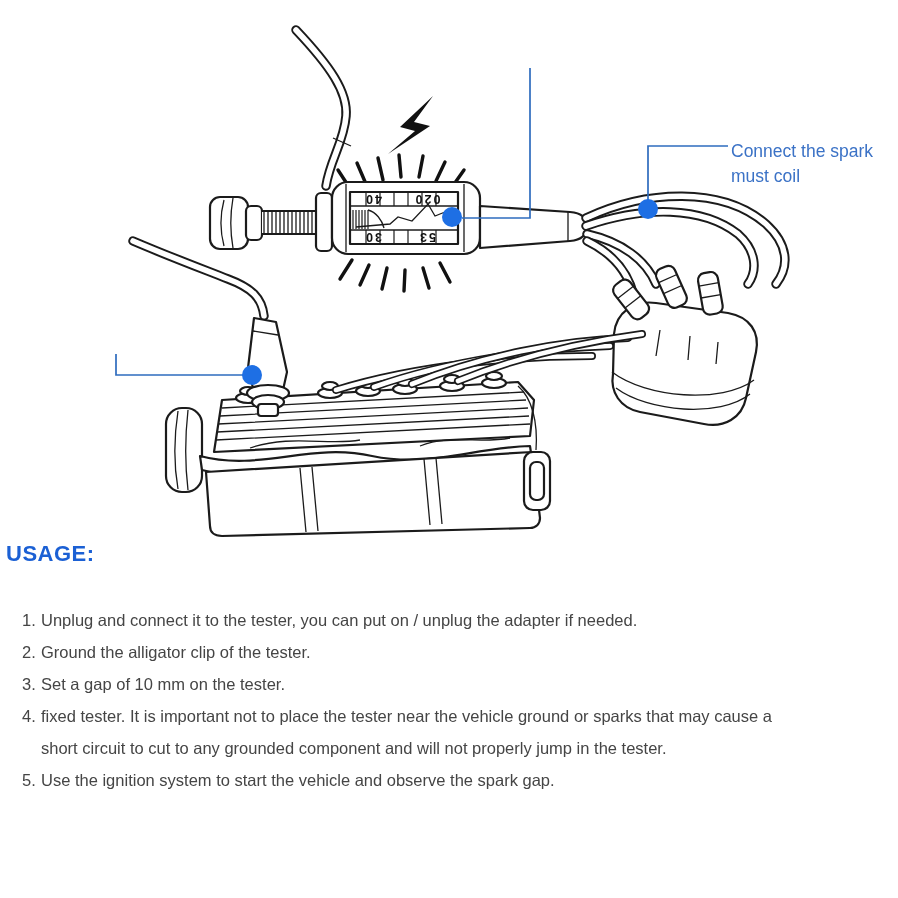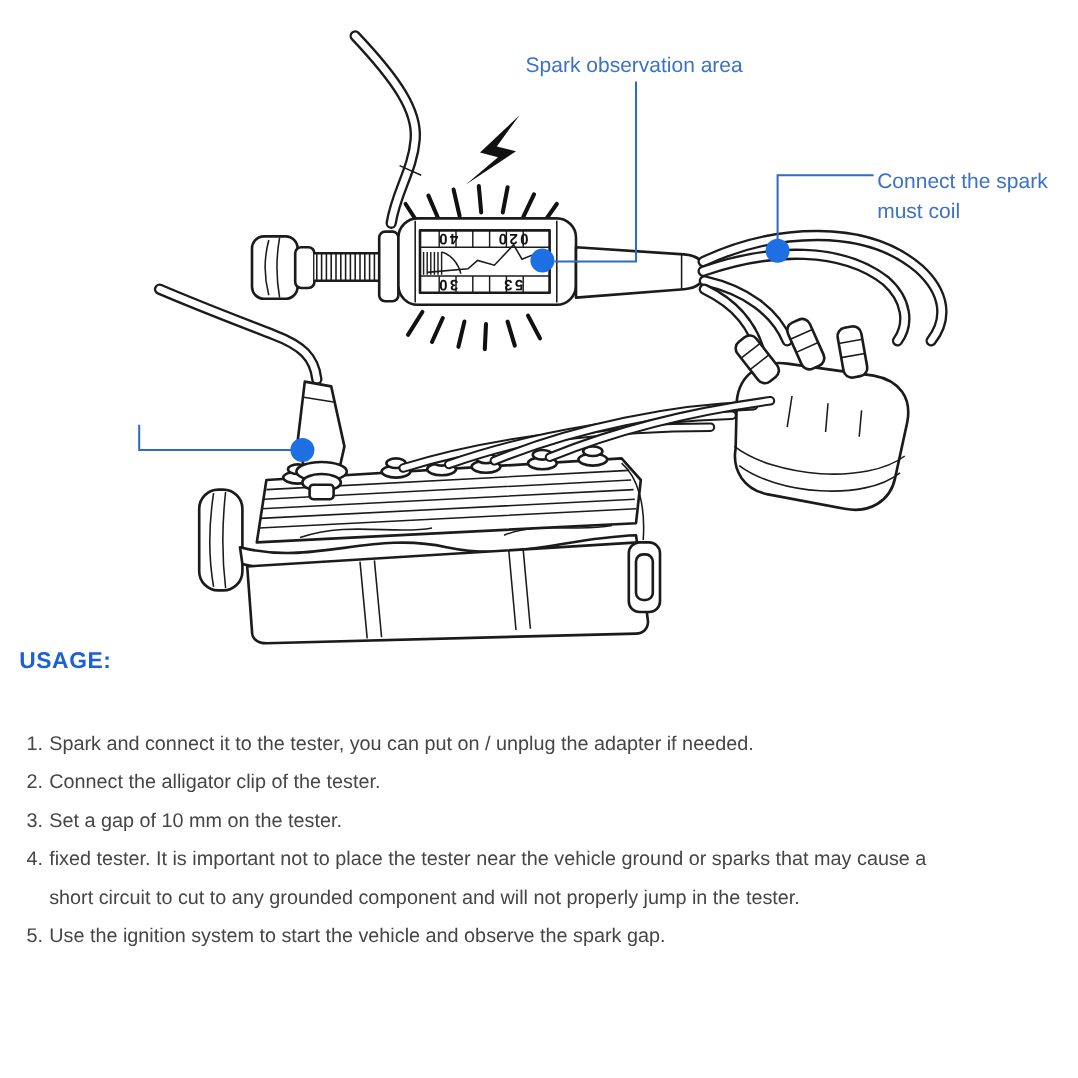--- a/index.html
+++ b/index.html
@@ -19,21 +19,21 @@
   .leader{stroke:#2e6cbe;stroke-width:1.7;fill:none;}
   .dot{fill:#1e6fe4;}
   .gdig{font-family:"Liberation Sans",sans-serif;font-size:12.5px;font-weight:bold;
         fill:#111;letter-spacing:2px;}
   
   .lbl{position:absolute;color:#3b72c6;font-size:17.5px;line-height:25px;white-space:nowrap;}
   #lbl-spark-observation{left:438px;top:42px;}
   #lbl-connect-coil{left:731px;top:123px;margin-top:16px;}
   #lbl-connecting-plug{left:36px;top:326px;}
   
-  .usage-heading{position:absolute;left:16px;top:541px;font-size:19px;font-weight:bold;
+  .usage-heading{position:absolute;left:6px;top:541px;font-size:22px;font-weight:bold;
                  color:#1b60d4;letter-spacing:0.5px;}
   .usage-list{position:absolute;left:22px;top:604px;width:850px;color:#454545;
               font-size:16.5px;}
   .usage-item{display:grid;grid-template-columns:19px 1fr;}
   .usage-item .num{line-height:32px;}
   .usage-item .line{line-height:32px;white-space:nowrap;}
 </style>
 </head>
 <body>
 
@@ -228,39 +228,38 @@
     <g>
       <path class="leader" d="M530,68 L530,218 L462,218"></path>
       <circle class="dot" cx="452" cy="217" r="10"></circle>
       <path class="leader" d="M728,146 L648,146 L648,200"></path>
       <circle class="dot" cx="648" cy="209" r="10"></circle>
       <path class="leader" d="M116,354 L116,375 L243,375"></path>
       <circle class="dot" cx="252" cy="375" r="10"></circle>
     </g>
   </svg>
 
-  <div class="lbl" id="lbl-spark-observation">Spark observation area</div>
   <div class="lbl" id="lbl-connect-coil">
     <div>Connect the spark</div>
     <div>must coil</div>
   </div>
 
   <div class="usage-heading">USAGE:</div>
 
   <div class="usage-list">
     <div class="usage-item">
       <span class="num">1.</span>
       <div>
-          <div class="line">Spark and connect it to the tester, you can put on / unplug the adapter if needed.</div>
+          <div class="line">Unplug and connect it to the tester, you can put on / unplug the adapter if needed.</div>
         </div>
     </div>
     <div class="usage-item">
       <span class="num">2.</span>
       <div>
-          <div class="line">Connect the alligator clip of the tester.</div>
+          <div class="line">Ground the alligator clip of the tester.</div>
         </div>
     </div>
     <div class="usage-item">
       <span class="num">3.</span>
       <div>
           <div class="line">Set a gap of 10 mm on the tester.</div>
         </div>
     </div>
     <div class="usage-item">
       <span class="num">4.</span>

